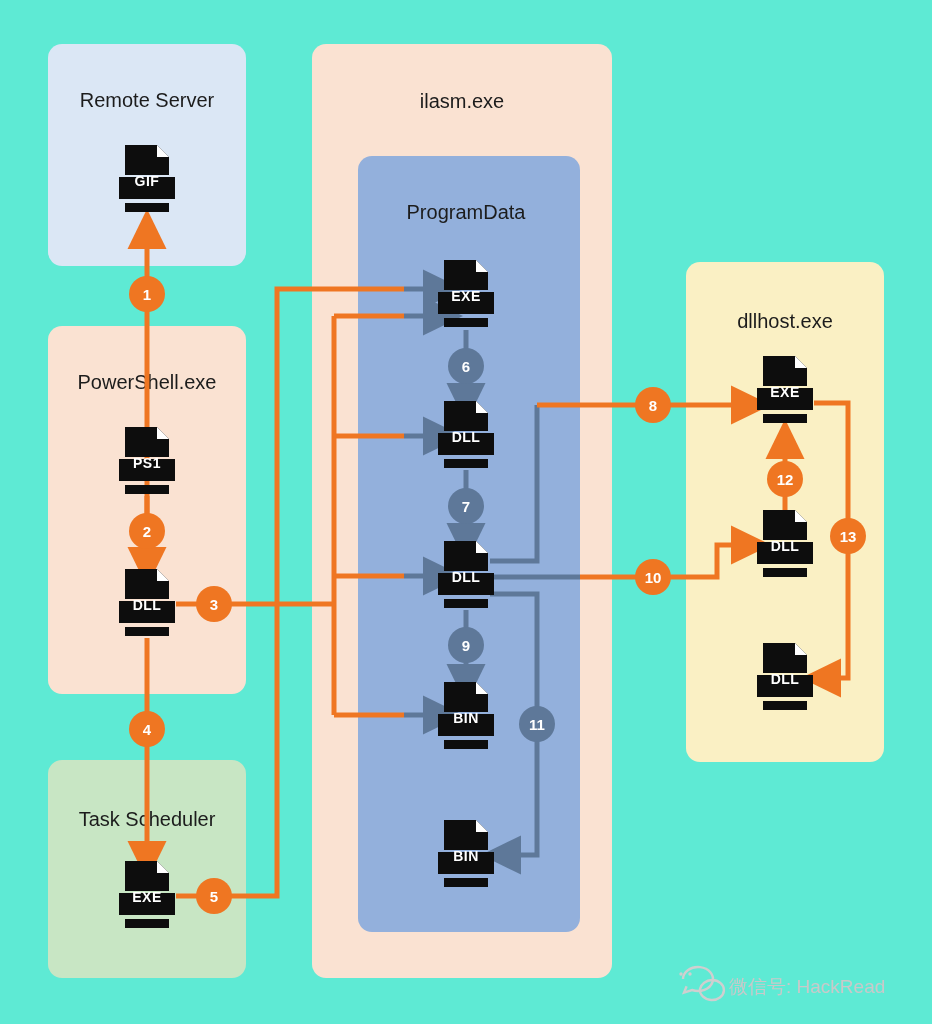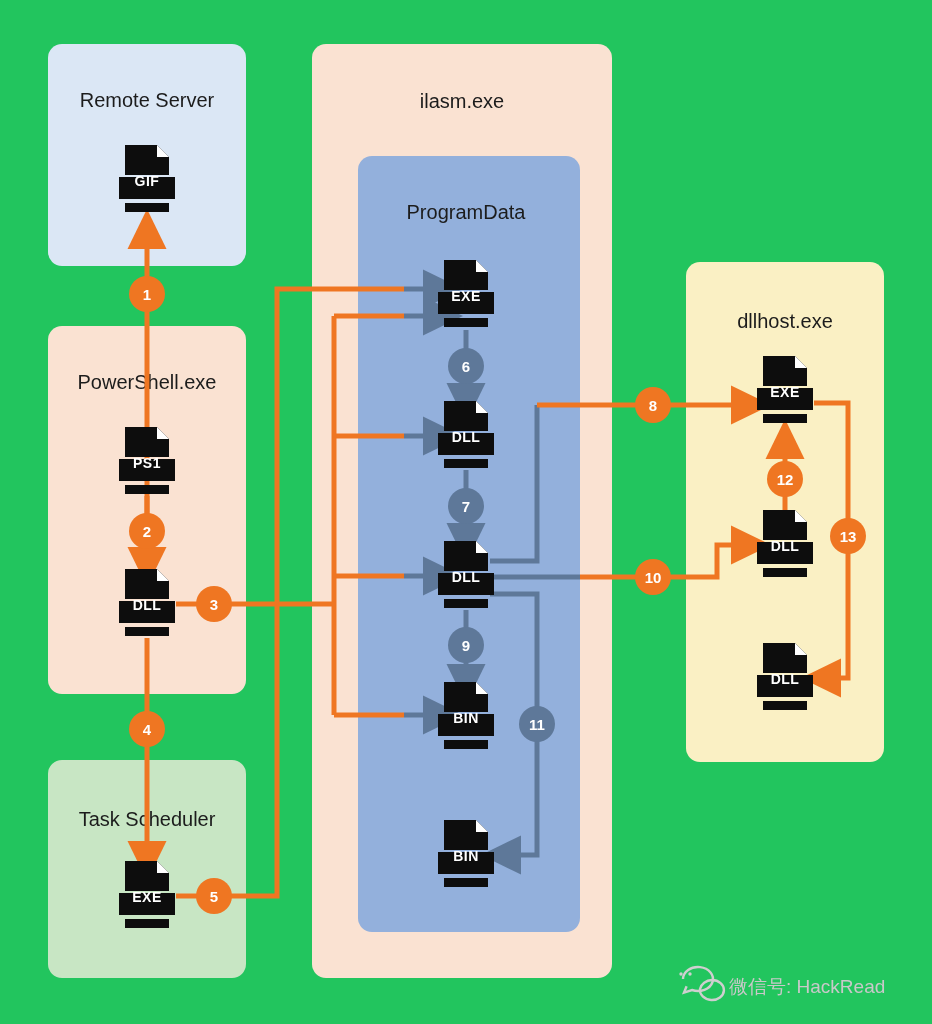--- a/index.html
+++ b/index.html
@@ -1,18 +1,18 @@
 <!DOCTYPE html>
 <html><head>
 <meta charset="utf-8">
 <style>
   html,body{margin:0;padding:0;background:#ffffff;}
   body{width:932px;height:1024px;overflow:hidden;
        font-family:"Liberation Sans","DejaVu Sans",sans-serif;}
-  #stage{position:relative;width:932px;height:1024px;background:#22c55e;}
+  #stage{position:relative;width:932px;height:1024px;background:#5eead4;}
   svg#diagram{position:absolute;left:0;top:0;width:932px;height:1024px;display:block;}
   .panel-title{font-size:20px;fill:#1c1c1c;text-anchor:middle;
                font-family:"Liberation Sans","DejaVu Sans",sans-serif;}
   .badge-num{font-size:15px;font-weight:bold;fill:#ffffff;text-anchor:middle;
              font-family:"Liberation Sans","DejaVu Sans",sans-serif;}
   .file-label{font-size:14px;font-weight:bold;fill:#ffffff;text-anchor:middle;
               font-family:"Liberation Sans","DejaVu Sans",sans-serif;letter-spacing:0.5px;}
   .wm-text{font-size:19px;fill:#c9c9c9;
            font-family:"Liberation Sans","DejaVu Sans",sans-serif;}
 </style>

